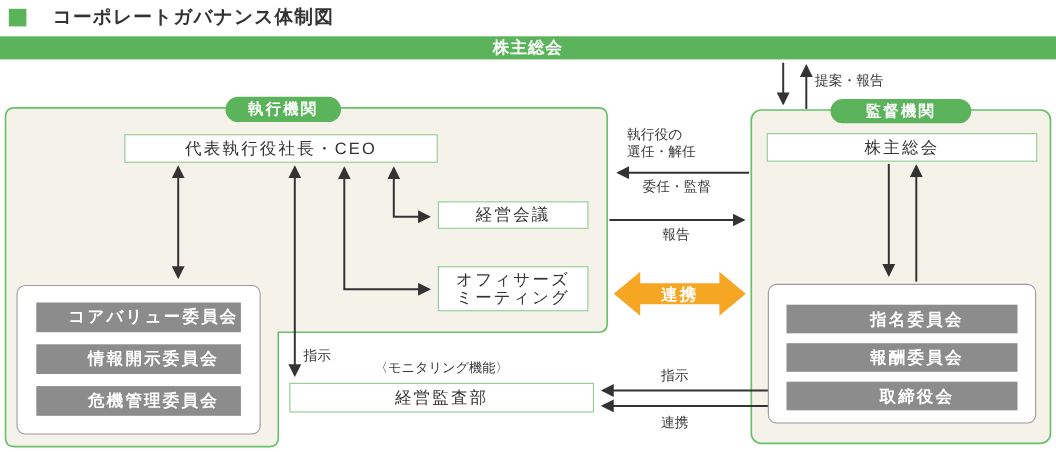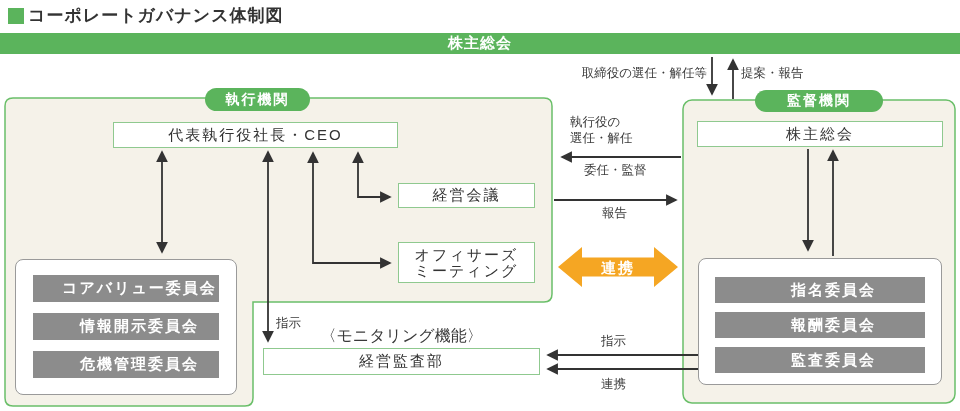--- a/index.html
+++ b/index.html
@@ -9,33 +9,33 @@
     --gray:#8c8c8c;
     --orange:#f5a623;
     --text:#3a3a3a;
   }
   *{margin:0;padding:0;box-sizing:border-box;}
   html,body{background:#fff;}
   body{font-family:"Liberation Sans",sans-serif;color:var(--text);}
   #stage{position:relative;width:960px;height:411px;background:#fff;overflow:hidden;}
   .abs{position:absolute;}
   .lbl{font-size:12.5px;line-height:15px;color:var(--text);white-space:nowrap;}
-  .tag{font-size:16px;color:var(--text);text-align:center;white-space:nowrap;}
+  .tag{font-size:12px;color:var(--text);text-align:center;white-space:nowrap;}
   .banner{background:var(--green);color:#fff;font-weight:bold;font-size:15px;
           display:flex;align-items:center;justify-content:center;letter-spacing:1px;}
   .pill{background:var(--green);color:#fff;font-weight:bold;font-size:14px;border-radius:12px;
         display:flex;align-items:center;justify-content:center;letter-spacing:2px;z-index:3;}
   .wbox{background:#fff;border:1.5px solid var(--box-border);display:flex;align-items:center;
         justify-content:center;font-size:15px;letter-spacing:2px;color:#333;z-index:2;}
   .groupbox{background:#fff;border:1px solid #9a9a9a;border-radius:8px;z-index:2;}
   .gbox{background:var(--gray);color:#fff;font-weight:bold;font-size:15px;letter-spacing:2px;
         display:flex;align-items:center;justify-content:center;z-index:3;padding-left:27px;}
   .big-collab{color:#fff;font-weight:bold;font-size:15px;letter-spacing:2px;text-align:center;z-index:3;}
   svg{position:absolute;left:0;top:0;z-index:1;}
-  .title-row{display:flex;align-items:center;gap:4px;}
+  .title-row{display:flex;align-items:center;gap:24px;}
   .title-sq{width:16px;height:16px;background:var(--green);}
   .title-tx{font-size:17px;font-weight:bold;color:#333;letter-spacing:1px;}
   .two-line{line-height:15.5px;}
 </style>
 </head>
 <body>
 
 <div id="stage">
 
   <div class="abs title-row" style="left:8px;top:4px;">
@@ -96,27 +96,26 @@
 
   <div class="abs groupbox" style="left:15px;top:259px;width:222px;height:136px;"></div>
   <div class="abs gbox" style="left:33px;top:275px;width:186px;height:27px;">コアバリュー委員会</div>
   <div class="abs gbox" style="left:33px;top:313px;width:186px;height:27px;">情報開示委員会</div>
   <div class="abs gbox" style="left:33px;top:351px;width:186px;height:27px;">危機管理委員会</div>
 
   <div class="abs wbox" style="left:697px;top:121px;width:246px;height:26px;">株主総会</div>
   <div class="abs groupbox" style="left:698px;top:258px;width:244px;height:127px;"></div>
   <div class="abs gbox" style="left:715px;top:277px;width:210px;height:26px;">指名委員会</div>
   <div class="abs gbox" style="left:715px;top:312px;width:210px;height:26px;">報酬委員会</div>
-  <div class="abs gbox" style="left:715px;top:347px;width:210px;height:26px;">監査委員会</div>
+  <div class="abs gbox" style="left:715px;top:347px;width:210px;height:26px;">取締役会</div>
 
   <div class="abs tag" style="left:380px;top:166px;width:175px;">〈意思決定補助機関〉</div>
   <div class="abs tag" style="left:398px;top:223px;width:137px;">〈情報の共有化〉</div>
   <div class="abs tag" style="left:263px;top:326px;width:277px;">〈モニタリング機能〉</div>
 
-  <div class="abs lbl" style="left:557px;top:66px;width:150px;text-align:right;">取締役の選任・解任等</div>
   <div class="abs lbl" style="left:741px;top:66px;">提案・報告</div>
 
   <div class="abs lbl two-line" style="left:570px;top:115px;width:92px;text-align:left;">
     <div>執行役の</div>
     <div>選任・解任</div>
   </div>
   <div class="abs lbl" style="left:584px;top:163px;">委任・監督</div>
   <div class="abs lbl" style="left:602px;top:206px;">報告</div>
 
   <div class="abs lbl" style="left:112px;top:161px;">報告</div>

